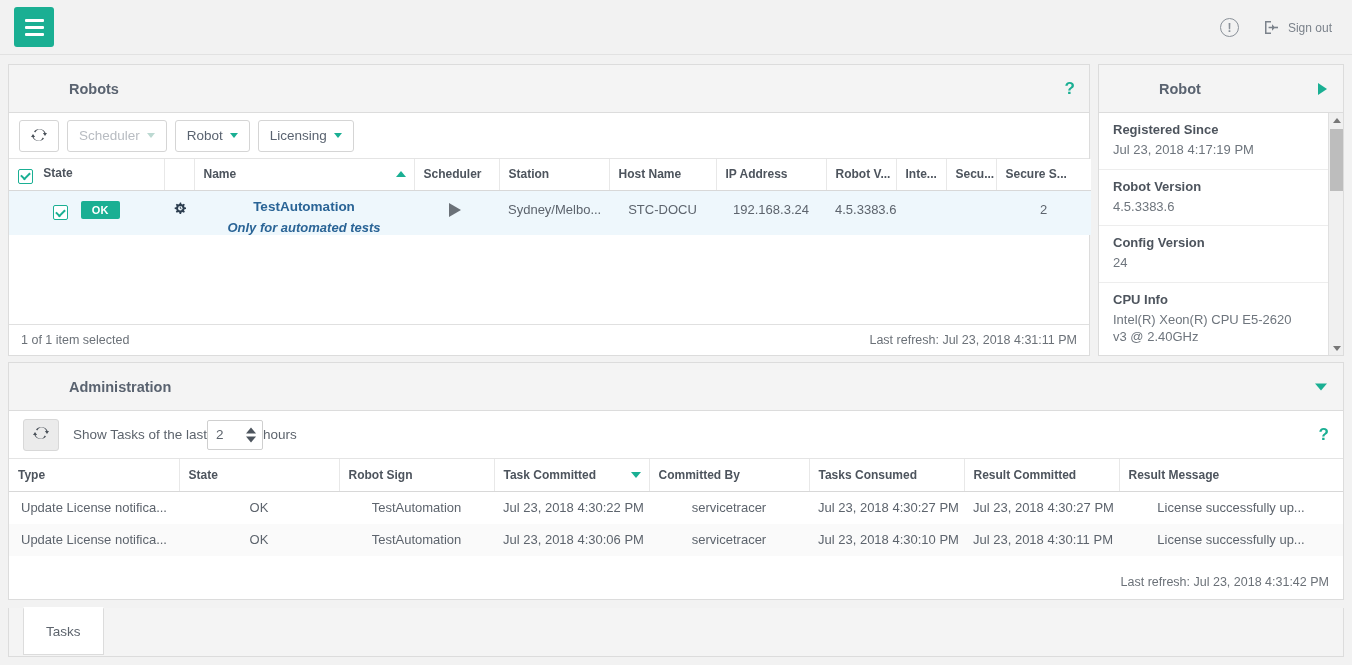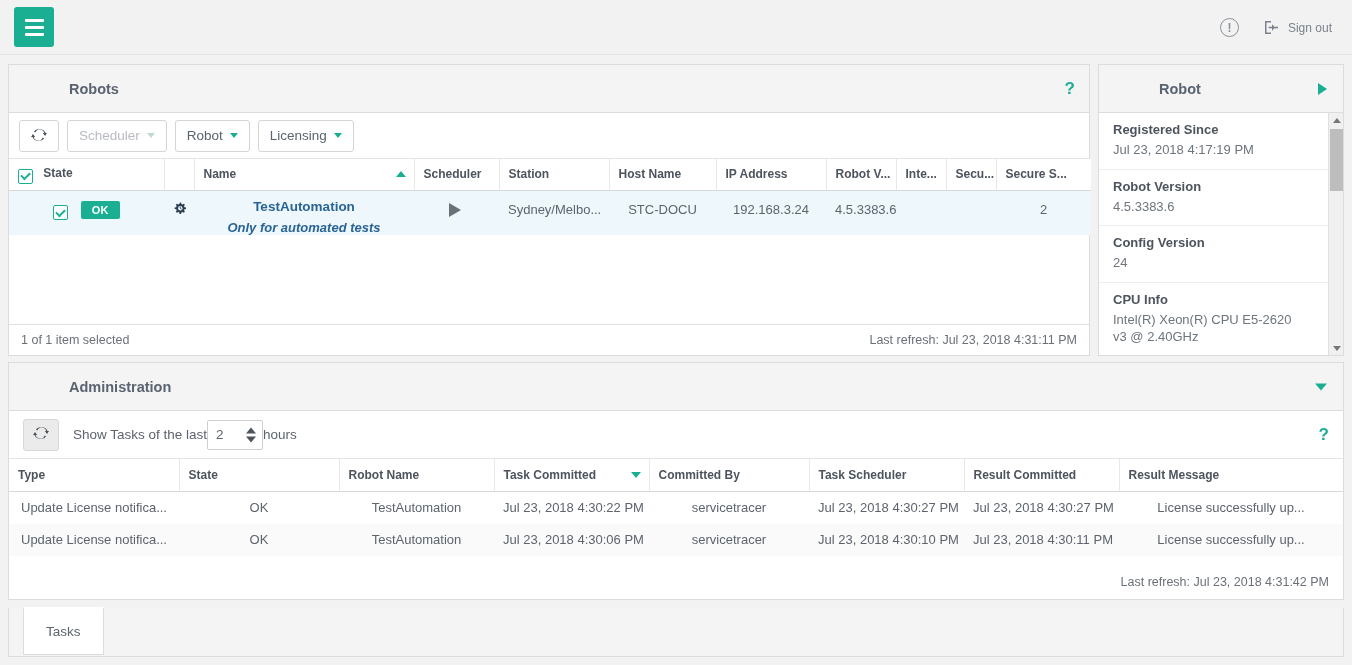--- a/index.html
+++ b/index.html
@@ -467,27 +467,27 @@
         <col style="width:155px">
       <col style="width:160px">
         <col style="width:155px">
         <col style="width:155px">
         <col style="width:224px">
     </colgroup>
     <thead>
       <tr>
         <th><span>Type</span></th>
         <th><span>State</span></th>
-        <th><span>Robot Name</span></th>
+        <th><span>Robot Sign</span></th>
         <th>
           <span>Task Committed</span>
           <i class="sort-desc"></i>
         </th>
         <th><span>Committed By</span></th>
-        <th><span>Task Scheduler</span></th>
+        <th><span>Tasks Consumed</span></th>
         <th><span>Result Committed</span></th>
         <th style="border-right:none"><span>Result Message</span></th>
       </tr>
     </thead>
     <tbody>
       <tr>
         <td>Update License notifica...</td>
         <td>OK</td>
         <td>TestAutomation</td>
         <td>Jul 23, 2018 4:30:22 PM</td>

